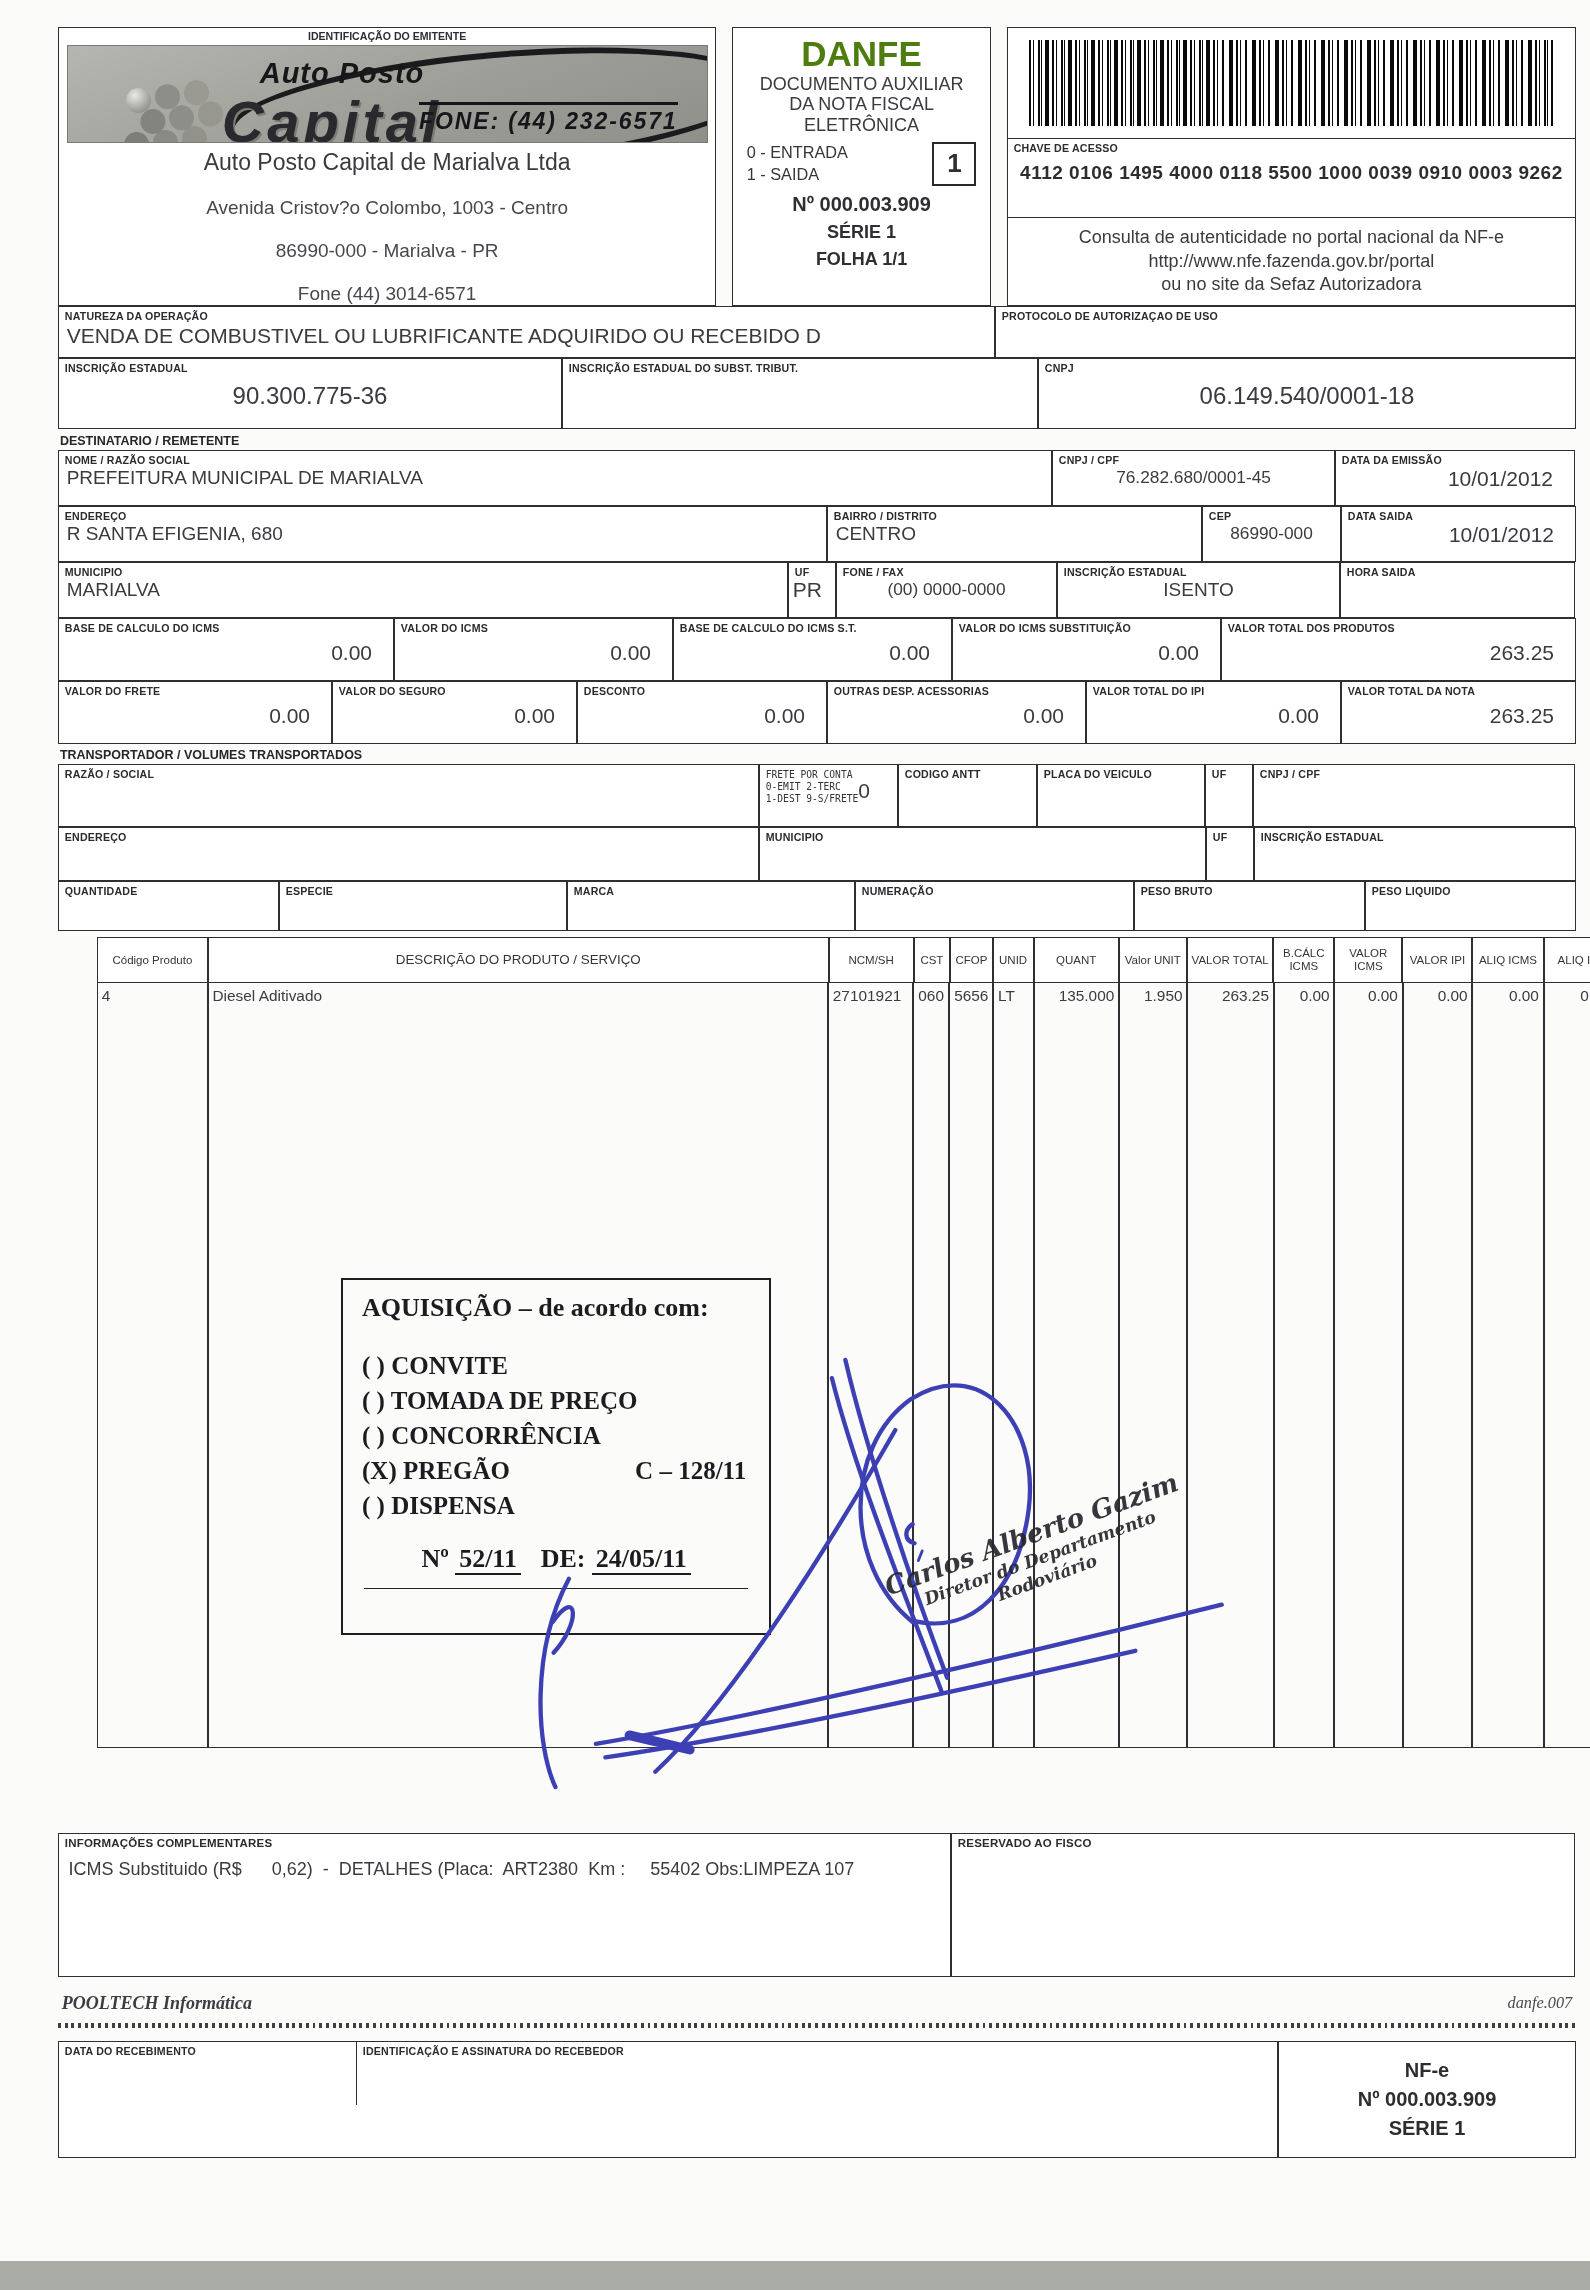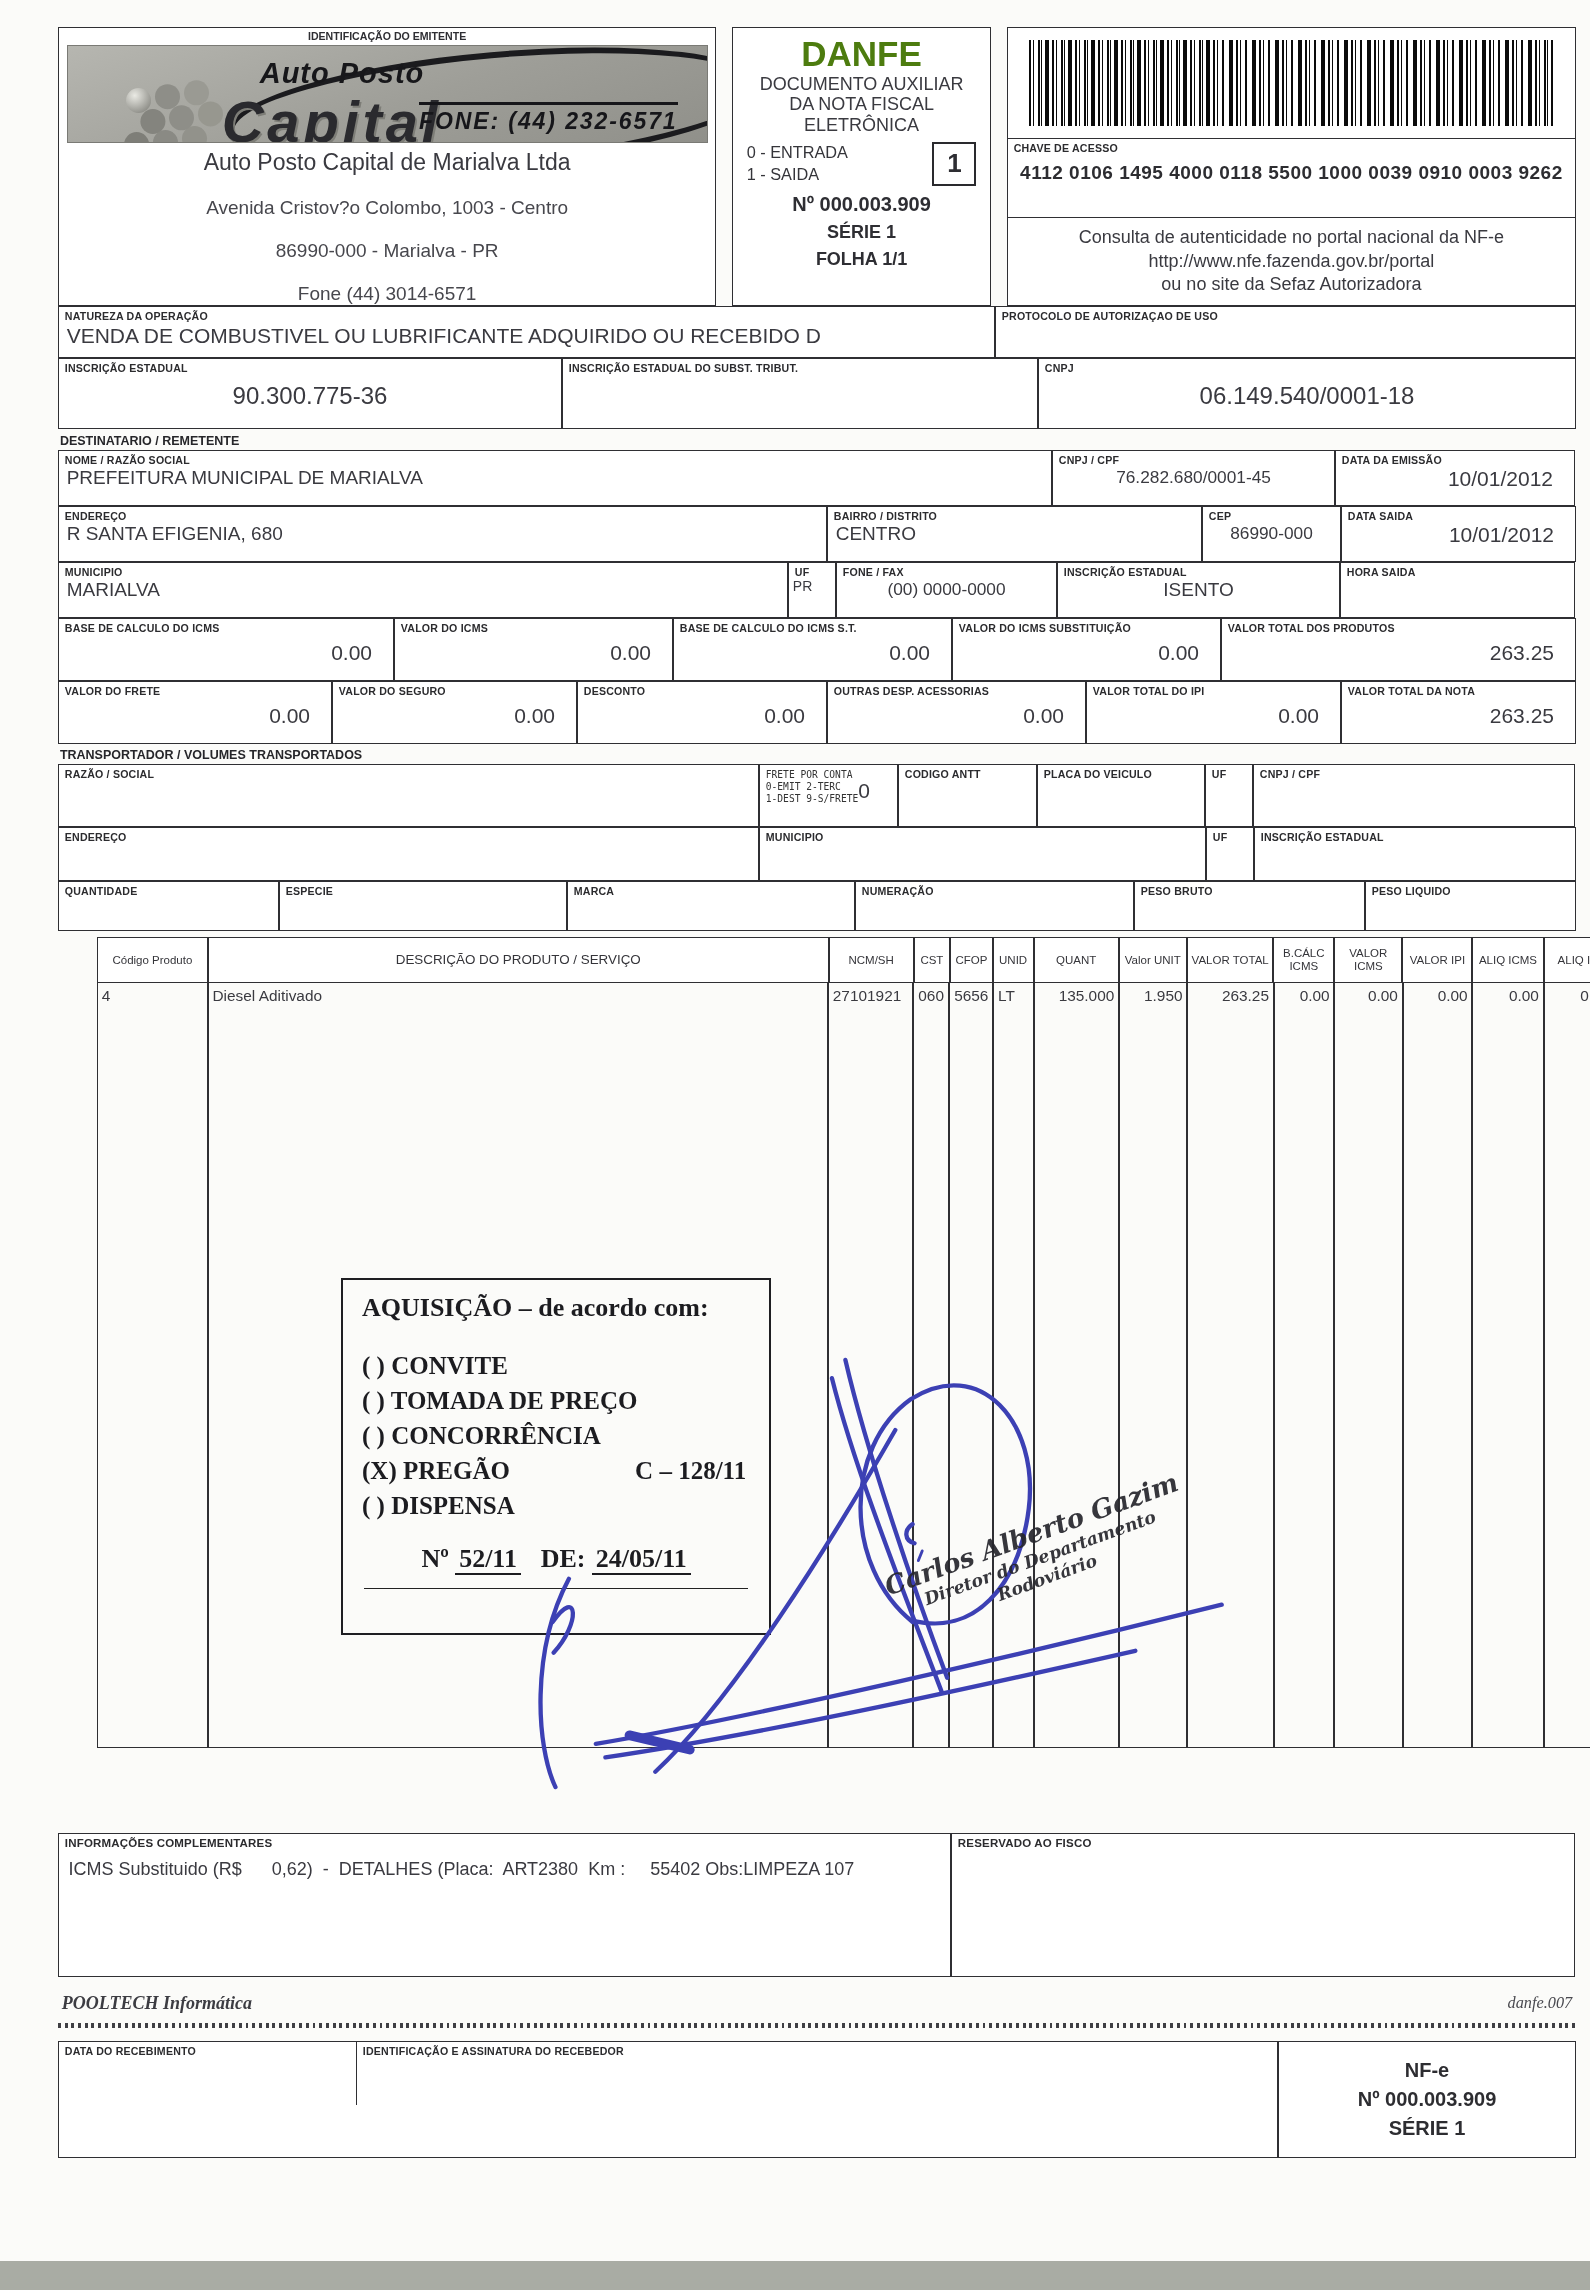--- a/index.html
+++ b/index.html
@@ -223,21 +223,21 @@
       <div class="val right" style="font-size:21px">10/01/2012</div>
     </div>
   </div>
   <div class="row" style="height:56px">
     <div class="cell" style="width:730px">
       <div class="lbl">MUNICIPIO</div>
       <div class="val">MARIALVA</div>
     </div>
     <div class="cell" style="width:48px">
       <div class="lbl">UF</div>
-      <div class="val" style="font-size:14px;padding:0 3.8px">PR</div>
+      <div class="val" style="font-size:21px;padding:0 3.8px">PR</div>
     </div>
     <div class="cell" style="width:221px">
       <div class="lbl">FONE / FAX</div>
       <div class="val center" style="font-size:17.3px">(00) 0000-0000</div>
     </div>
     <div class="cell" style="width:283px">
       <div class="lbl">INSCRIÇÃO ESTADUAL</div>
       <div class="val center">ISENTO</div>
     </div>
     <div class="cell" style="width:235px">

